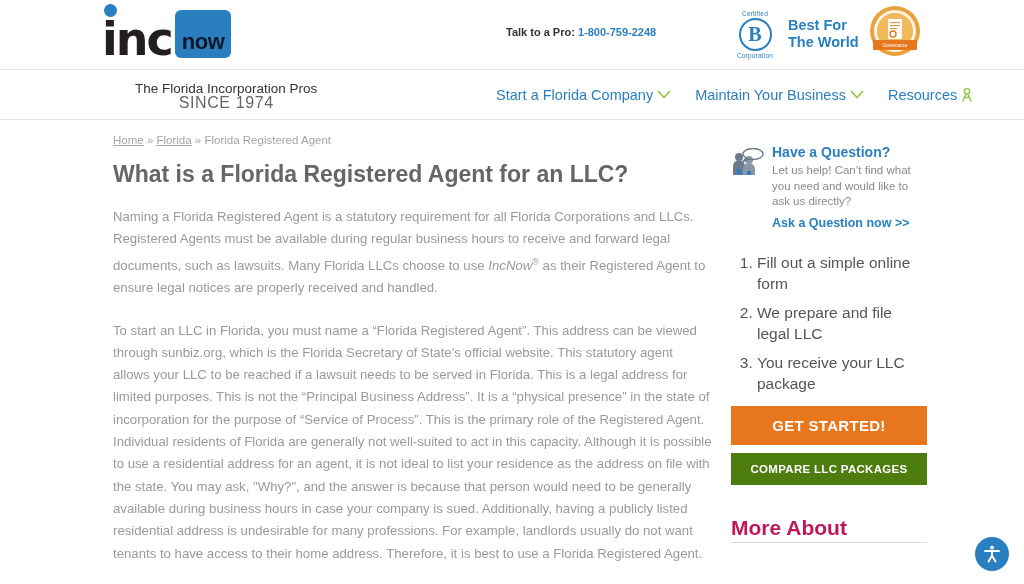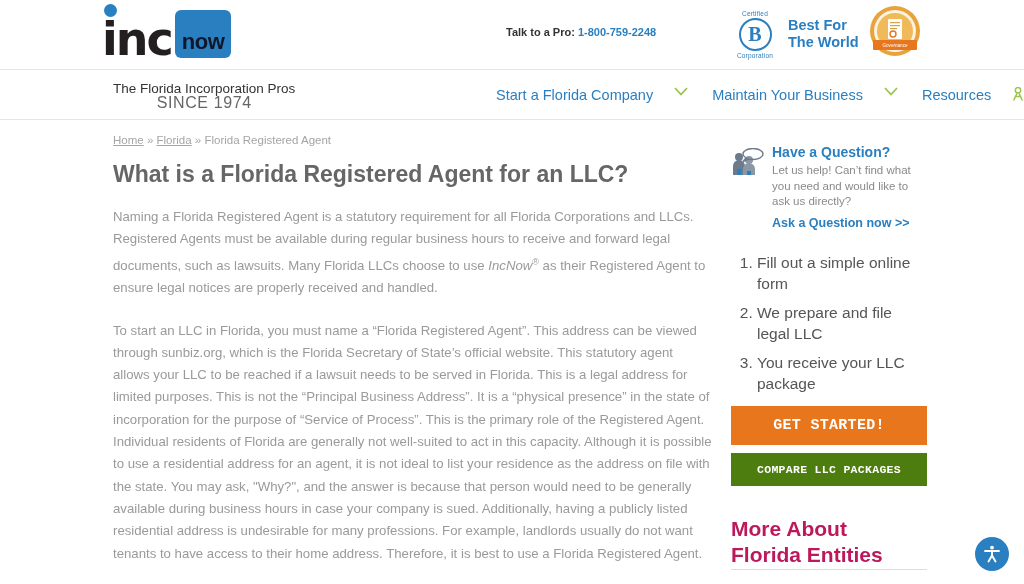--- a/index.html
+++ b/index.html
@@ -100,41 +100,42 @@
   }
   .seal { width: 60px; height: 60px; }
 
   
   .navbar {
     height: 50px;
     border-bottom: 1px solid #e6e6e6;
     display: flex;
     align-items: center;
     position: relative;
+    padding-left: 22px;
   }
   .tagline {
     margin-left: 113px;
     text-align: center;
   }
   .tagline .t1 { font-size: 13.5px; color: #333333; line-height: 16px; }
   .tagline .t2 { font-size: 16px; color: #666666; letter-spacing: .6px; line-height: 12px; }
 
   .navlinks {
     position: absolute;
     left: 496px;
     display: flex;
     align-items: center;
     gap: 24px;
   }
   .navlink {
     font-size: 14.5px;
     color: #2a7fc0;
     display: flex;
-    align-items: flex-start;
-    gap: 21px;
+    align-items: center;
+    gap: 4px;
     cursor: pointer;
     white-space: nowrap;
   }
   .chev { display: inline-block; }
   .person-ico { display: inline-block; }
 
   
   .page {
     display: flex;
     padding-top: 14px;
@@ -205,21 +206,21 @@
     margin-bottom: 8px;
     color: #555555;
   }
 
   .btn {
     display: block;
     width: 100%;
     text-align: center;
     border: none;
     cursor: pointer;
-    font-family: Liberation Mono, monospace;
+    font-family: Liberation Sans, sans-serif;
   }
   .btn-orange {
     background: #e8761d;
     color: #ffffff;
     font-size: 15px;
     font-weight: bold;
     padding: 11px 0;
     margin-top: 12px;
     letter-spacing: .3px;
   }
@@ -379,21 +380,20 @@
       <li>Fill out a simple online form</li>
       <li>We prepare and file legal LLC</li>
       <li>You receive your LLC package</li>
     </ol>
 
     <button class="btn btn-orange">GET STARTED!</button>
     <button class="btn btn-blue">COMPARE LLC PACKAGES</button>
 
     <div class="more-head">
       <div>More About</div>
-      <div>Florida Entities</div>
     </div>
 
   </div>
 </div>
 
 <div class="a11y">
   <svg width="20" height="20" viewBox="0 0 20 20">
     <circle cx="10" cy="3.6" r="1.9" fill="#ffffff"></circle>
     <path d="M3 7 L17 7" stroke="#ffffff" stroke-width="1.9" stroke-linecap="round"></path>
     <path d="M10 7 L10 12" stroke="#ffffff" stroke-width="1.9" stroke-linecap="round"></path>

